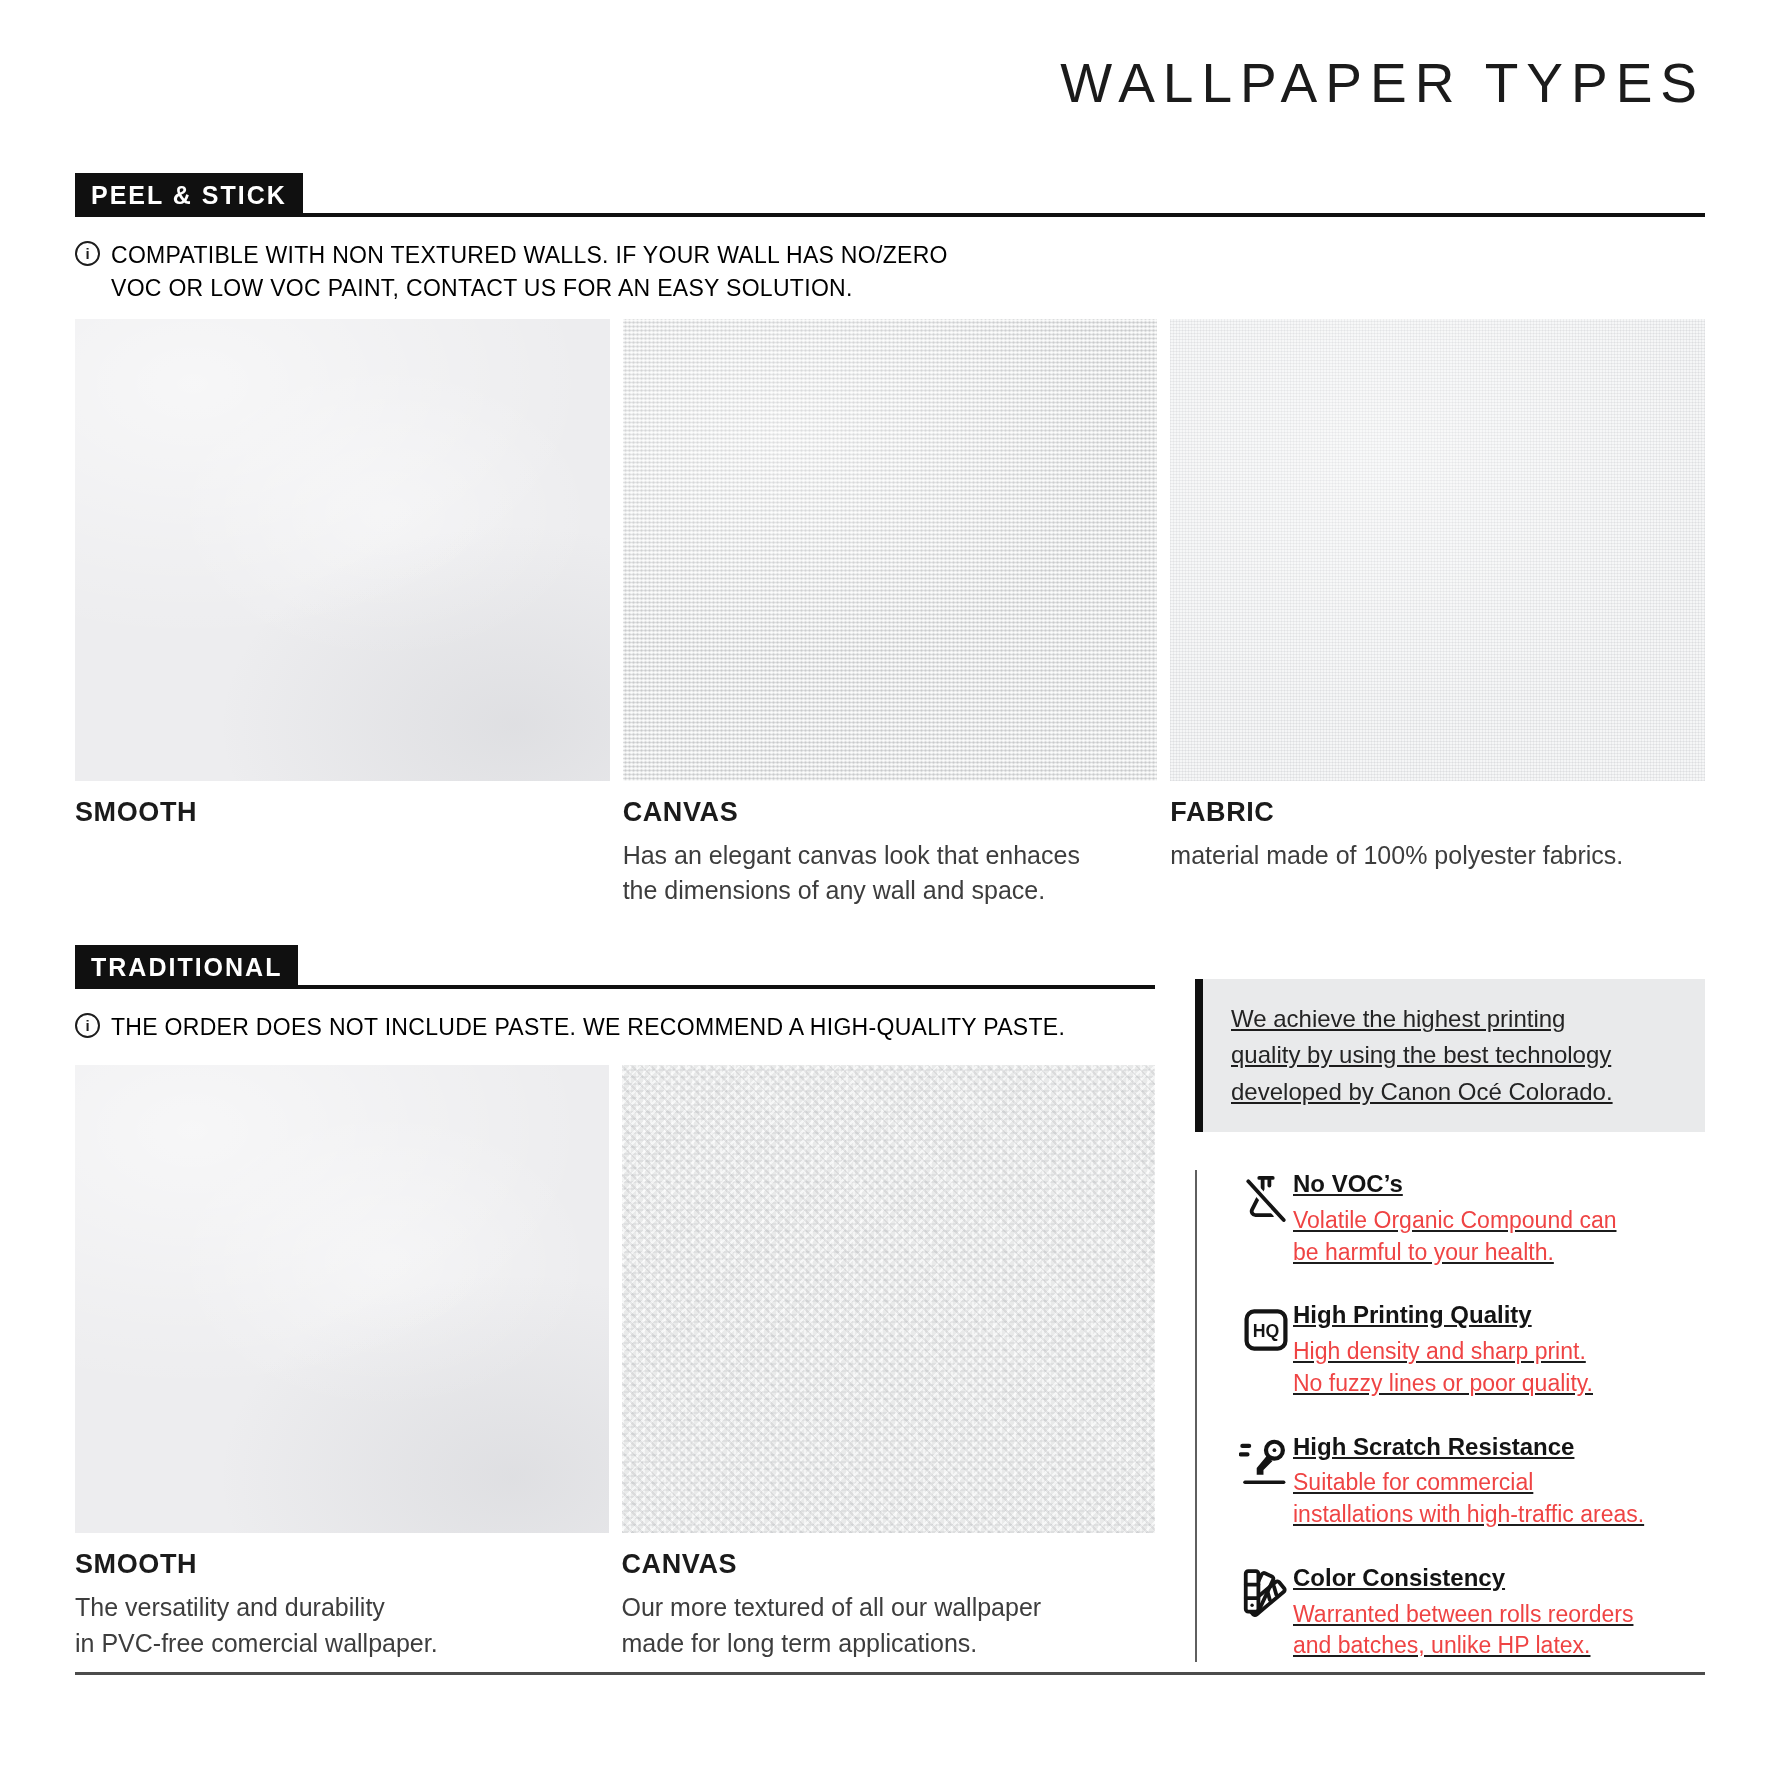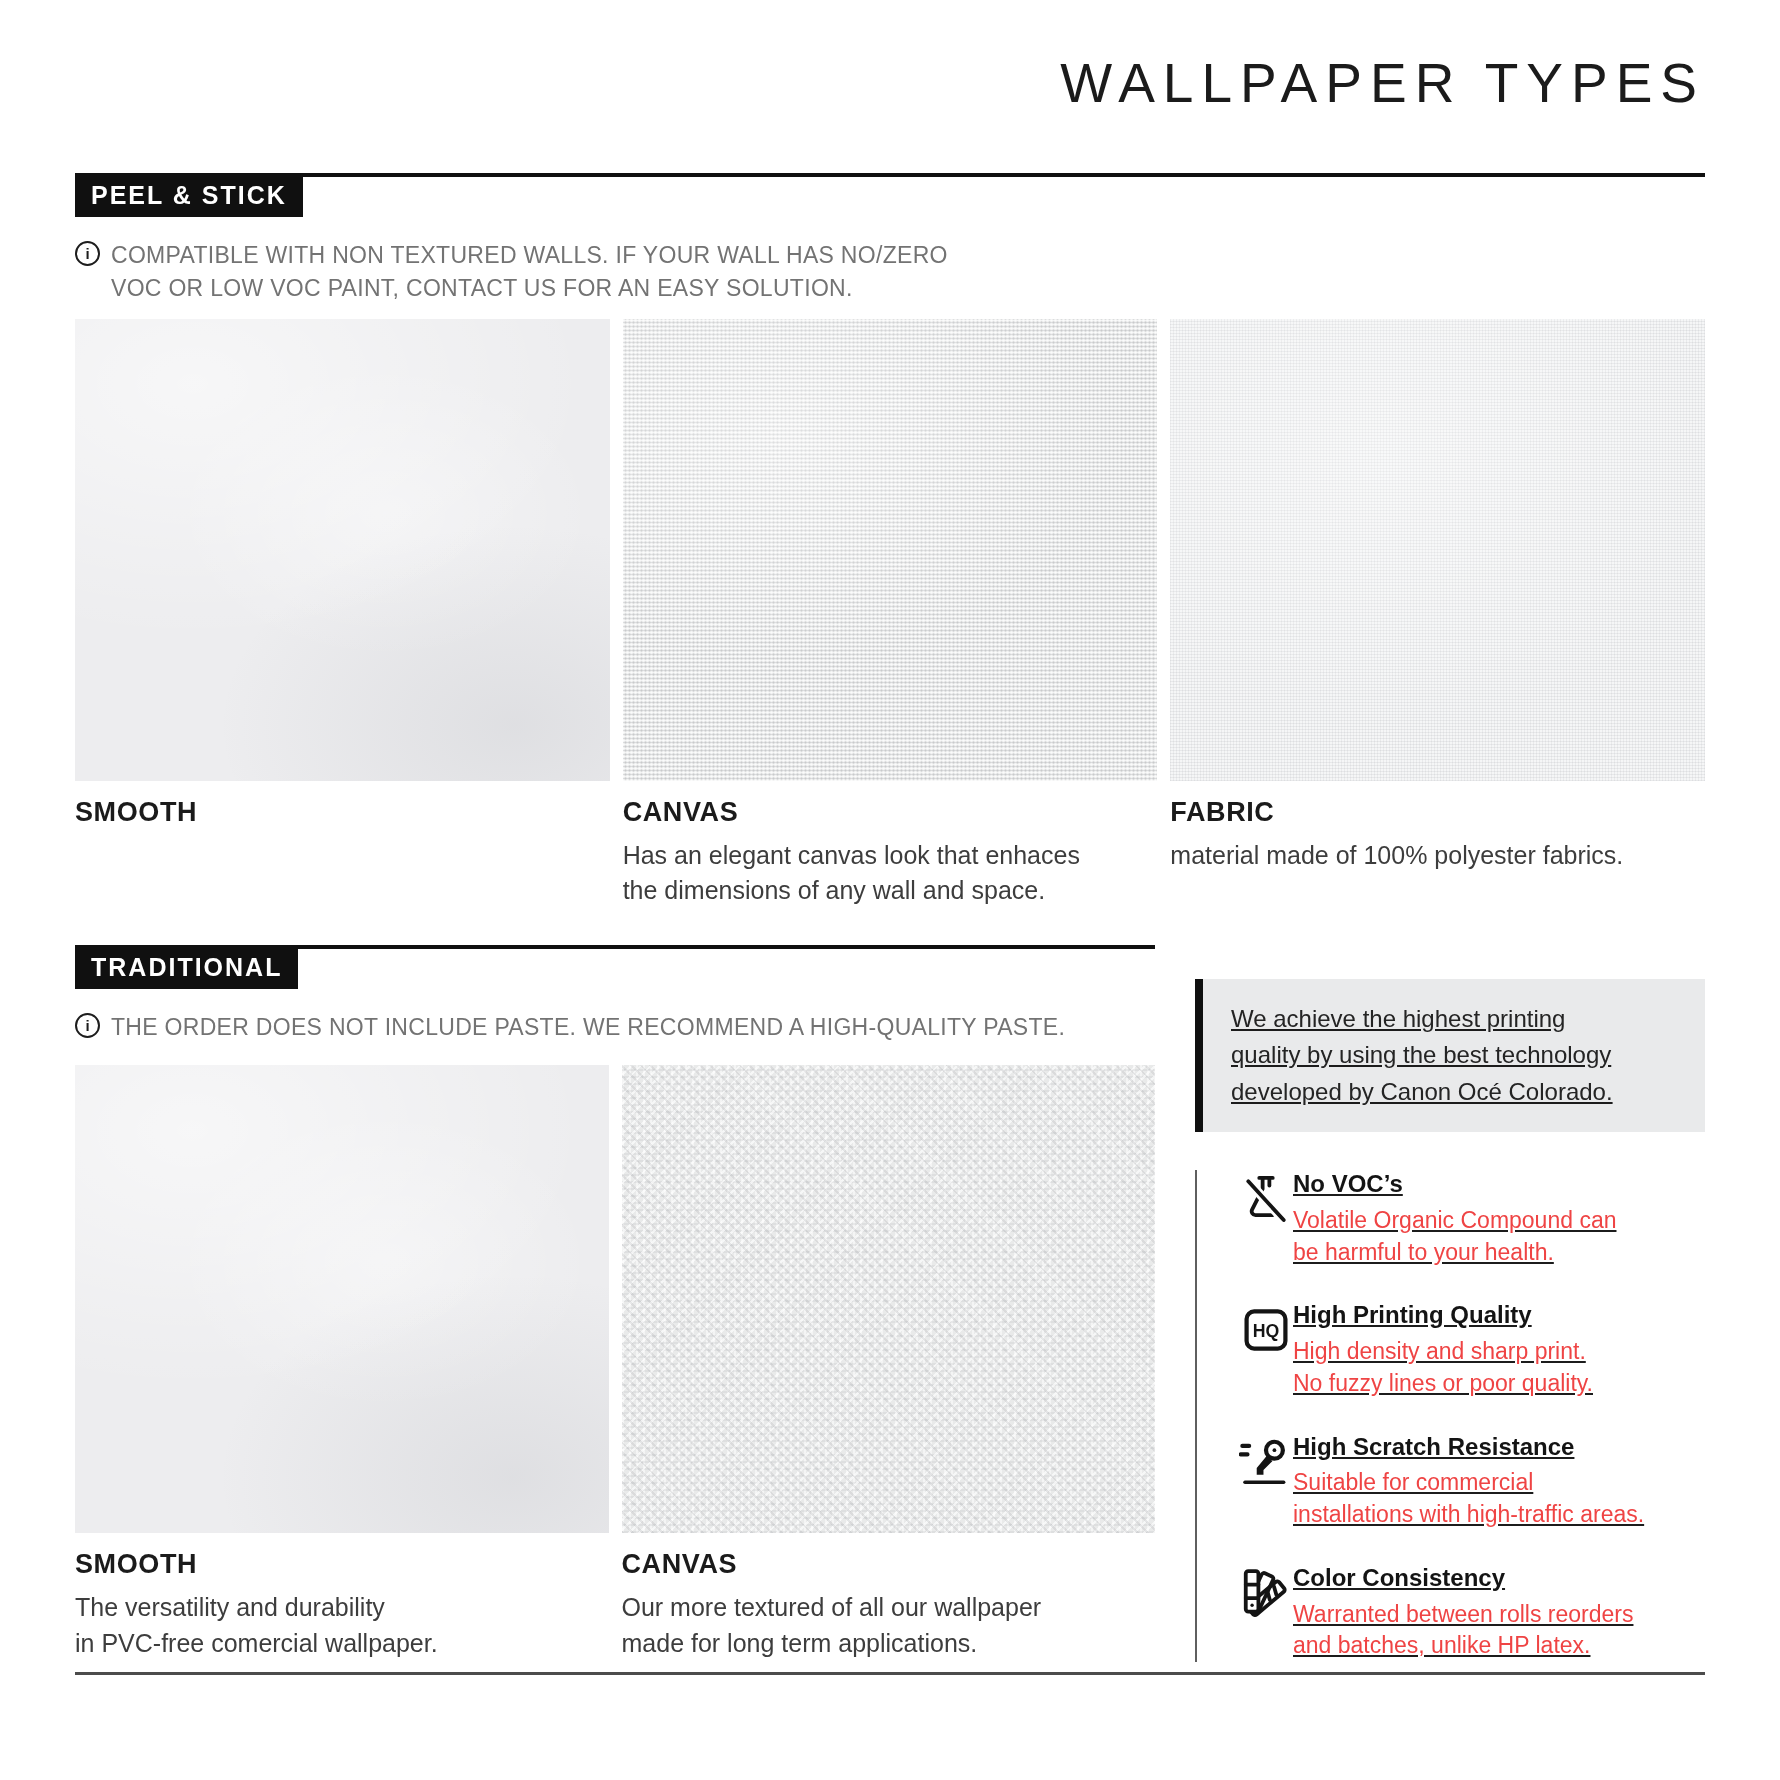--- a/index.html
+++ b/index.html
@@ -3,29 +3,29 @@
 <meta charset="utf-8">
 <style>
   html,body{margin:0;padding:0;background:#fff;}
   body{width:1780px;height:1780px;overflow:hidden;font-family:"Liberation Sans",sans-serif;color:#1c1c1c;}
   .page{width:1630px;margin:0 auto;padding-top:52px;}
 
   
   .title{margin:0;text-align:right;font-size:55px;font-weight:400;letter-spacing:8px;color:#1b1b1b;line-height:1.15;}
 
   
-  .rule-row{display:flex;align-items:flex-start;}
+  .rule-row{display:flex;align-items:flex-end;}
   .tag{background:#101010;color:#ffffff;font-size:25px;font-weight:700;letter-spacing:2px;padding:8px 16px 7px;white-space:nowrap;}
   .rule-row .line{flex:1;height:4px;background:#101010;}
   .head-peel{margin-top:58px;}
 
   
   .note{display:flex;gap:11px;margin-top:22px;align-items:flex-start;}
   .info-badge{flex:none;width:21px;height:21px;margin-top:2px;border:2px solid #1d1d1d;border-radius:50%;display:flex;align-items:center;justify-content:center;font-size:15px;font-weight:700;color:#1d1d1d;line-height:1;}
-  .note-text{font-size:23px;letter-spacing:.3px;line-height:1.42;color:#737373;}
+  .note-text{font-size:23px;letter-spacing:.3px;line-height:1.42;color:#000000;}
   .note-text span{display:block;}
 
   
   .grid3{display:grid;grid-template-columns:repeat(3,1fr);gap:13px;margin-top:14px;}
   .grid2{display:grid;grid-template-columns:repeat(2,1fr);gap:13px;margin-top:22px;}
   .swatch{height:462px;}
   .grid2 .swatch{height:468px;}
   .card h3{margin:16px 0 0;font-size:27px;font-weight:700;letter-spacing:.6px;color:#1b1b1b;}
   .card .desc{margin:10px 0 0;font-size:25px;line-height:1.42;color:#3d3d3d;}
   .card .desc span{display:block;}

